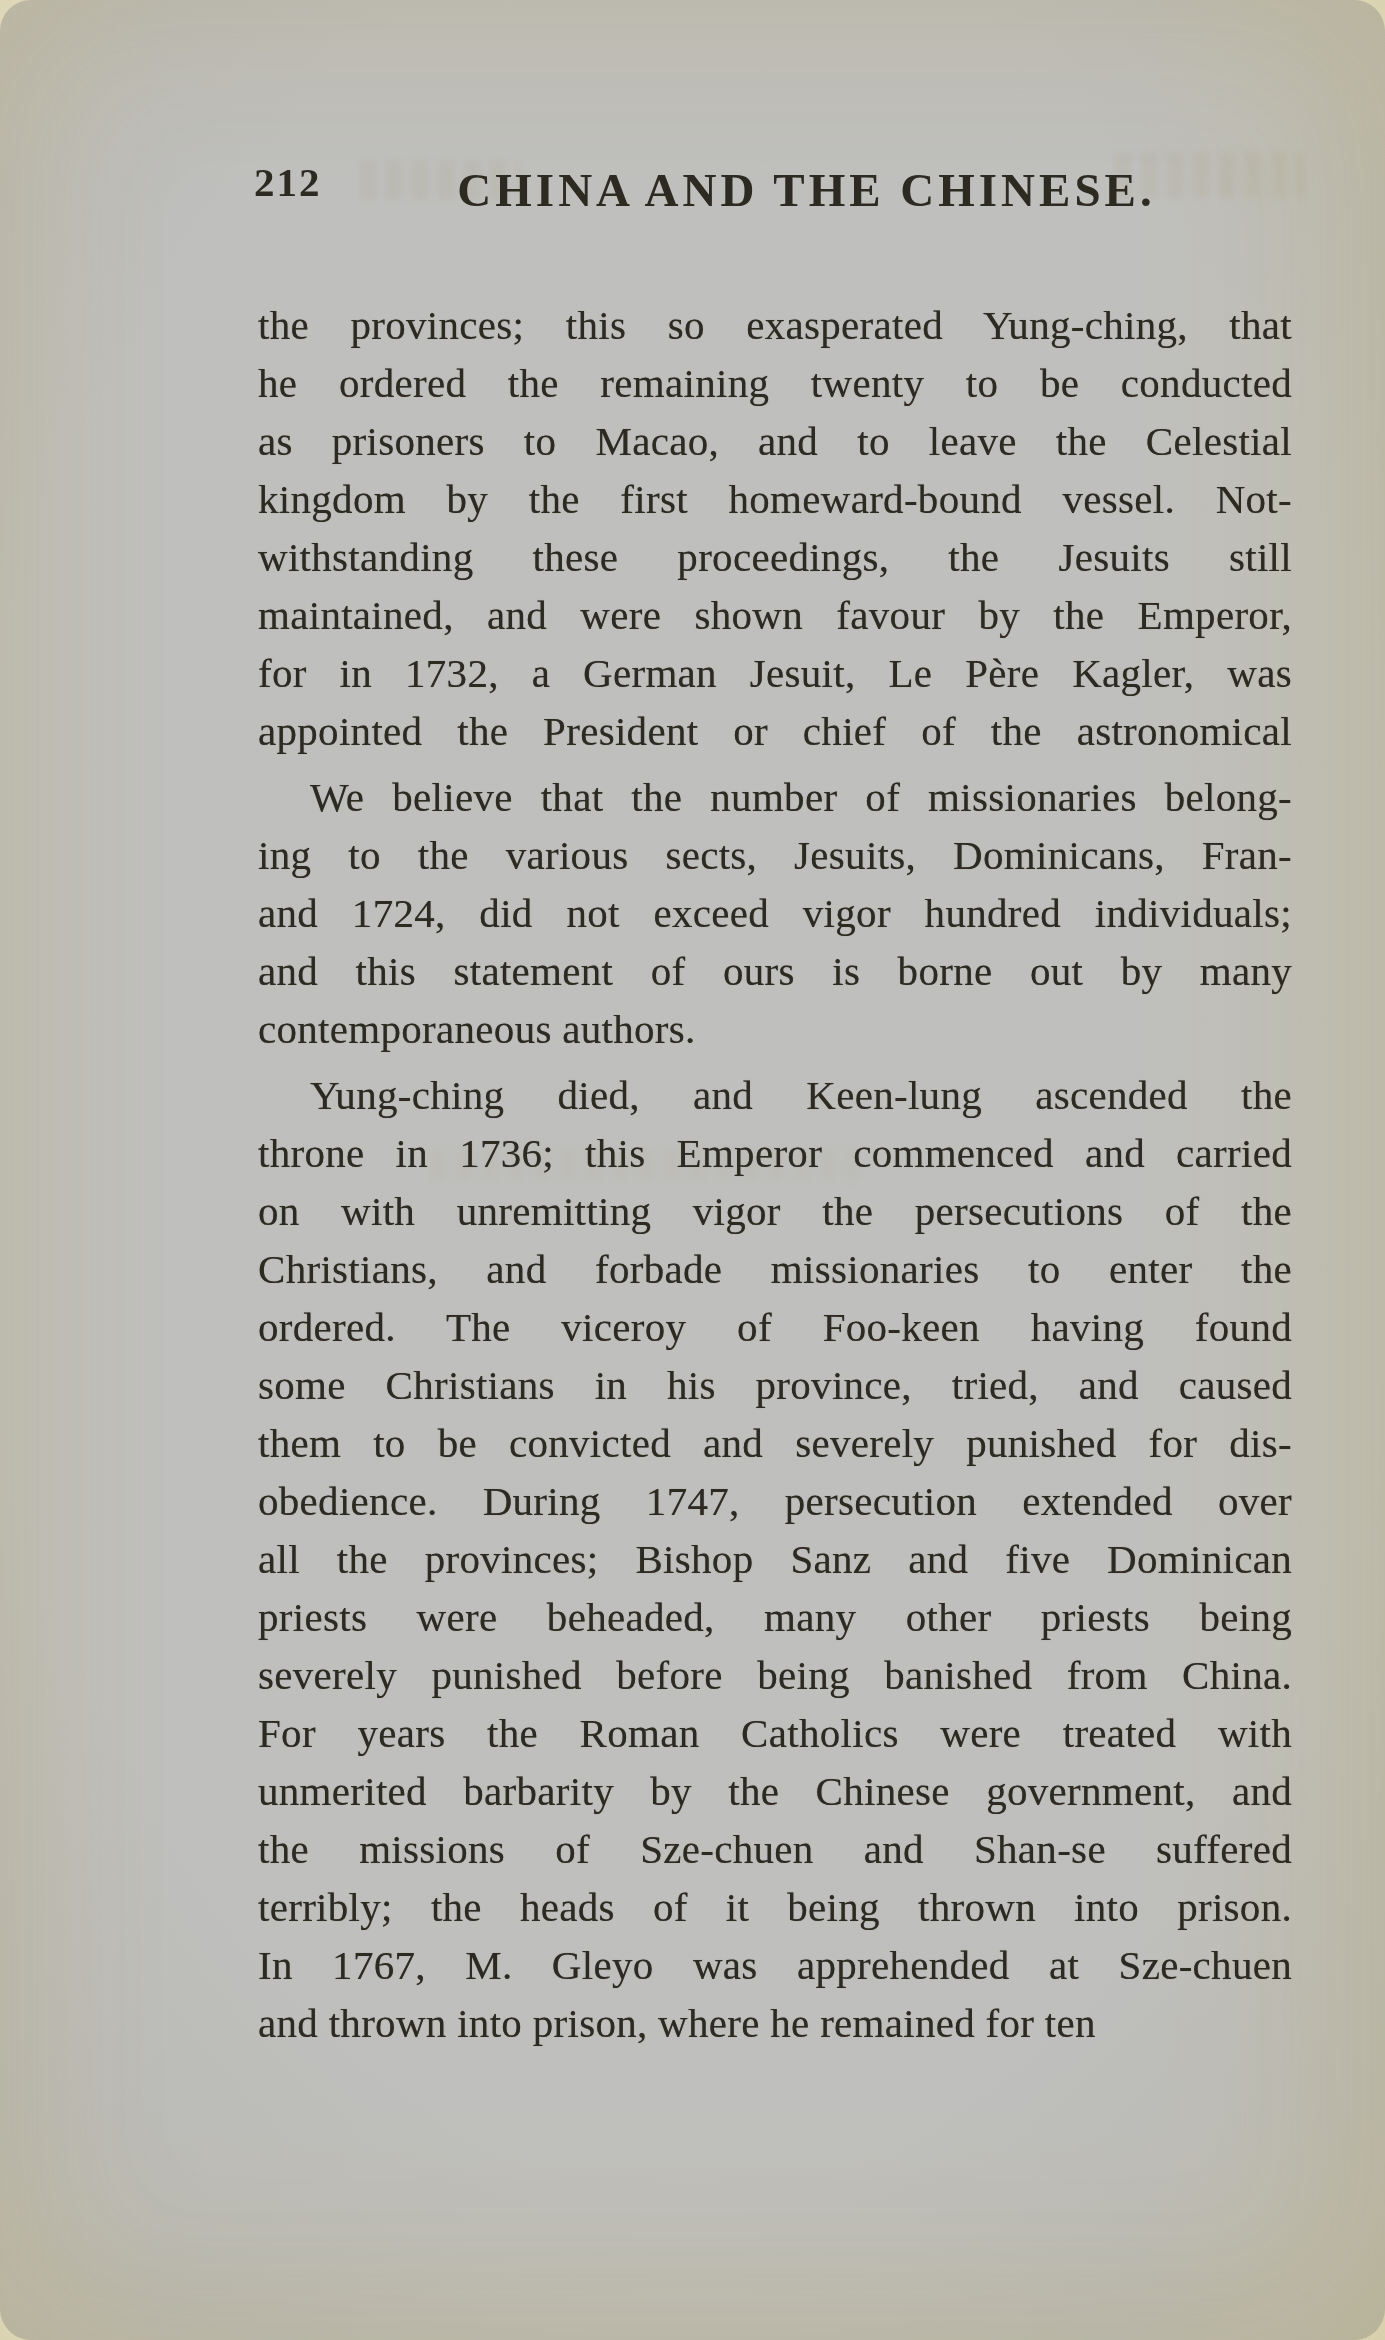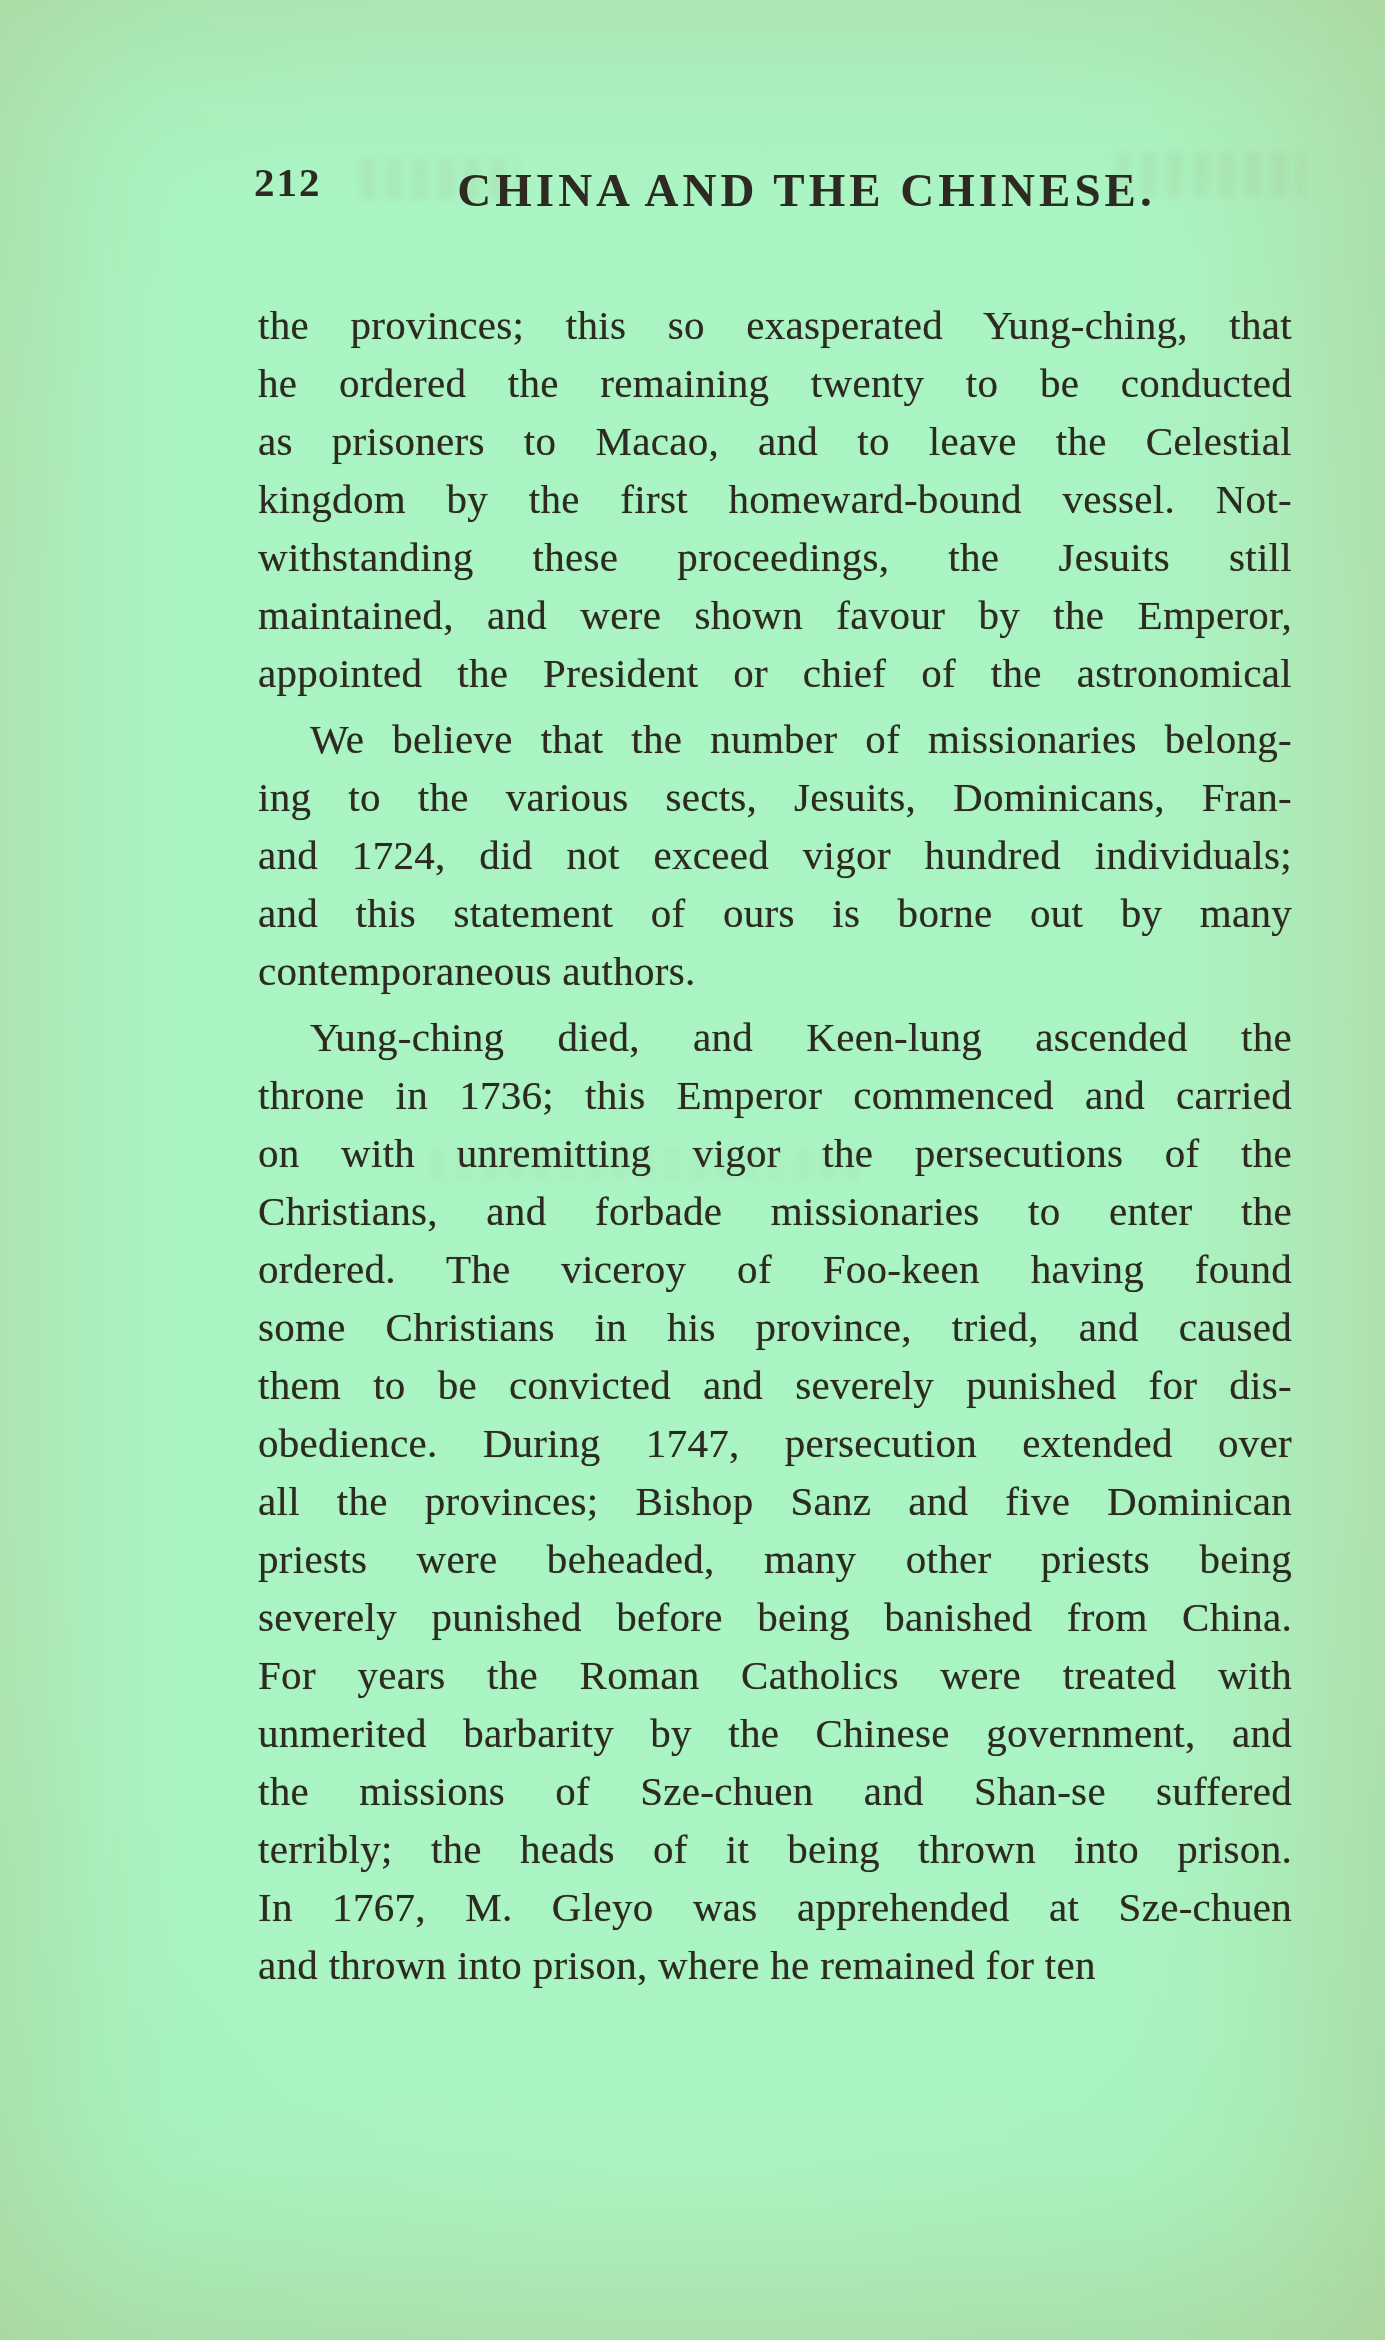--- a/index.html
+++ b/index.html
@@ -7,23 +7,24 @@
     padding: 0;
     width: 1385px;
     height: 2340px;
     overflow: hidden;
     background: #e9e4cc;
   }
   .page {
     position: relative;
     width: 1385px;
     height: 2340px;
-    background: #86efac;
+    background: #a3a3a3;
     font-family: "Liberation Serif", "DejaVu Serif", serif;
     color: #2d2a22;
+    border-radius: 31px;
   }
   .vignette {
     position: absolute;
     inset: 0;
     pointer-events: none;
     background:
       linear-gradient(90deg, rgba(215,205,155,0.14) 0%, rgba(215,205,155,0) 12%, rgba(215,205,155,0) 82%, rgba(205,195,140,0.20) 100%),
       linear-gradient(180deg, rgba(215,205,155,0.10) 0%, rgba(215,205,155,0) 8%, rgba(215,205,155,0) 90%, rgba(205,195,140,0.16) 100%),
       radial-gradient(130% 120% at 50% 45%, rgba(255,255,248,0.30) 40%, rgba(185,175,115,0.16) 100%);
     box-shadow: inset 0 0 150px 30px rgba(140,125,60,0.12);
@@ -97,20 +98,21 @@
   </header>
 
   <main class="text-block" id="text-block">
       <div class="paragraph">
         <div class="line">the provinces; this so exasperated Yung-ching, that</div>
         <div class="line">he ordered the remaining twenty to be conducted</div>
         <div class="line">as prisoners to Macao, and to leave the Celestial</div>
         <div class="line">kingdom by the first homeward-bound vessel.  Not-</div>
         <div class="line">withstanding these proceedings, the Jesuits still</div>
         <div class="line">maintained, and were shown favour by the Emperor,</div>
+        <div class="line">for in 1732, a German Jesuit, Le Père Kagler, was</div>
         <div class="line">appointed the President or chief of the astronomical</div>
       </div>
       <div class="paragraph">
         <div class="line indent">We believe that the number of missionaries belong-</div>
         <div class="line">ing to the various sects, Jesuits, Dominicans, Fran-</div>
         <div class="line">and 1724, did not exceed vigor hundred individuals;</div>
         <div class="line">and this statement of ours is borne out by many</div>
         <div class="line last">contemporaneous authors.</div>
       </div>
       <div class="paragraph">

